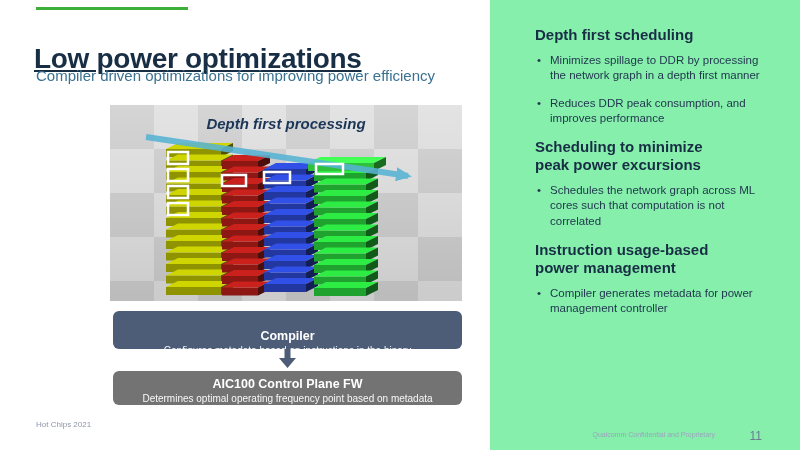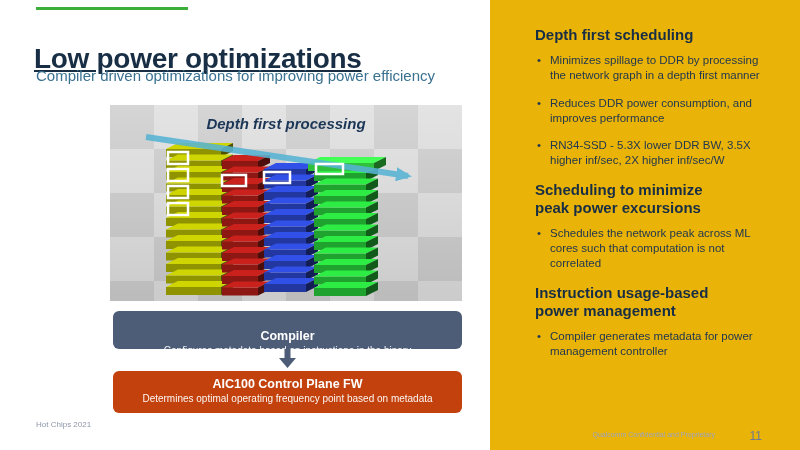--- a/index.html
+++ b/index.html
@@ -28,31 +28,31 @@
   .viewport-title { position:absolute; top:10px; left:0; width:100%; text-align:center;
     font-size:15px; font-weight:bold; color:#1b3556;font-style:italic; }
   .scene { position:absolute; left:0; top:0; width:352px; height:196px; }
 
   .ftop { filter:brightness(1.45); }
   .fsde { filter:brightness(0.55); }
   .wbox { fill:none; stroke:#ffffff; stroke-width:2.5; }
 
   .flow-box { position:absolute; left:113px; width:349px; border-radius:6px; color:#fff; text-align:center; }
   .compiler-box { top:311px; height:38px; background:#4d5c77; }
-  .fw-box { top:371px; height:42px; background:#c2410c; }
+  .fw-box { top:371px; height:34px; background:#737373; }
   .box-title { font-size:12.5px; font-weight:bold; padding-top:18px; }
   .fw-box .box-title { padding-top:6px; }
   .box-sub { font-size:10px; margin-top:2px; opacity:.95; }
 
   .connector { position:absolute; left:279px; top:349px; width:17px; height:20px; }
 
   .footer-left { position:absolute; left:36px; top:420px; font-size:8px; color:#8d97a8; }
 
   
-  .right-panel { position:absolute; top:0; left:490px; width:310px; height:450px; background:#eab308; }
+  .right-panel { position:absolute; top:0; left:490px; width:310px; height:450px; background:#86efac; }
   .right-content { position:absolute; left:45px; top:26px; width:237px; color:#22384f; }
   .sec-heading { font-size:15px; font-weight:bold; color:#182e45; margin:0 0 9px 0; line-height:1.2; }
   .sec-heading.narrow { width:185px; }
   .bullets { list-style:none; margin:0; padding:0; }
   .bullets li { position:relative; padding-left:15px; font-size:11.5px; line-height:1.33; margin-bottom:12px; }
   .bullets li::before { content:"\2022"; position:absolute; left:2px; }
   .sec + .sec { margin-top:4px; }
 
   .conf { position:absolute; right:85px; top:431px; font-size:7px; color:#9aa4bc; }
   .pagenum { position:absolute; right:38px; top:429px; font-size:12px; color:#6e7a92; }
@@ -188,29 +188,28 @@
 
   <div class="footer-left">Hot Chips 2021</div>
 
   <div class="right-panel">
     <div class="right-content">
 
       <section class="sec">
         <h2 class="sec-heading">Depth first scheduling</h2>
         <ul class="bullets">
           <li>Minimizes spillage to DDR by processing the network graph in a depth first manner</li>
-          <li>Reduces DDR power consumption, and improves performance</li>
-          <li>RN34-SSD - 5.3X lower DDR BW, 3.5X higher inf/sec, 2X higher inf/sec/W</li>
+          <li>Reduces DDR peak consumption, and improves performance</li>
         </ul>
       </section>
 
       <section class="sec">
         <h2 class="sec-heading narrow">Scheduling to minimize peak power excursions</h2>
         <ul class="bullets">
-          <li>Schedules the network peak across ML cores such that computation is not correlated</li>
+          <li>Schedules the network graph across ML cores such that computation is not correlated</li>
         </ul>
       </section>
 
       <section class="sec">
         <h2 class="sec-heading narrow">Instruction usage-based power management</h2>
         <ul class="bullets">
           <li>Compiler generates metadata for power management controller</li>
         </ul>
       </section>
 

